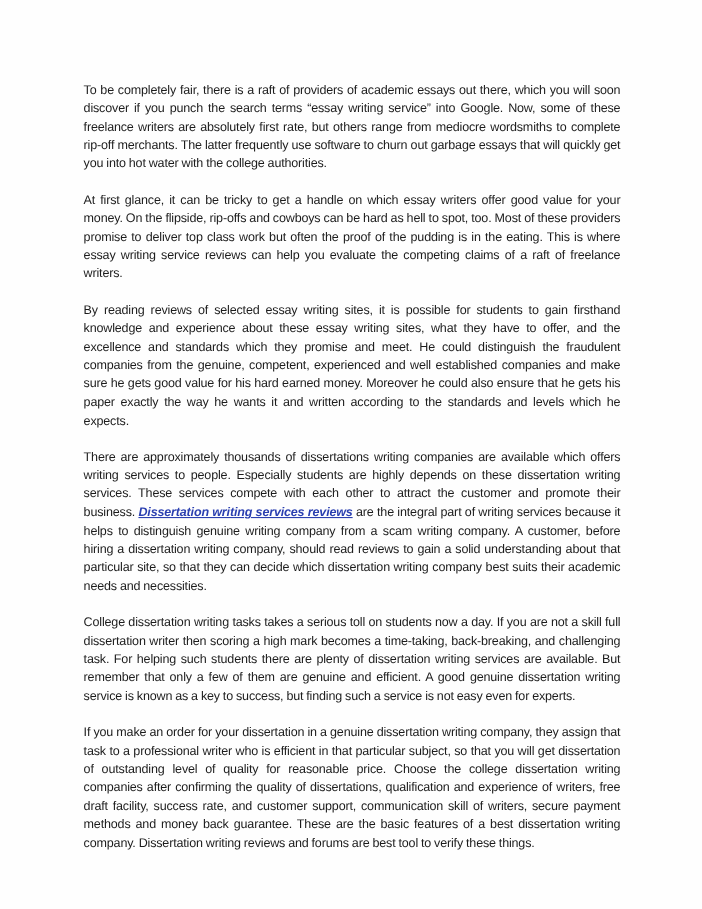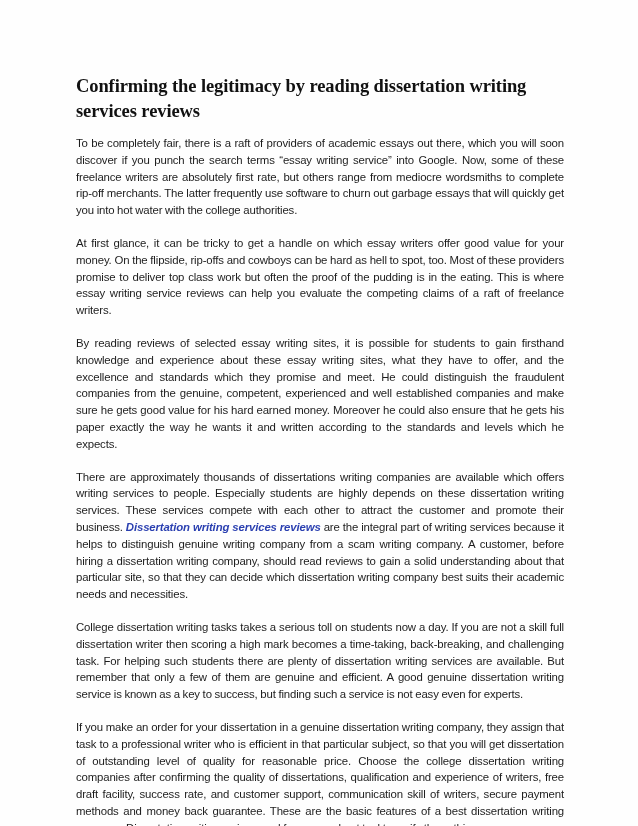--- a/index.html
+++ b/index.html
@@ -36,28 +36,28 @@
       text-align: justify;
       margin: 0 0 16px 0;
       color: #1c1c1c;
       letter-spacing: -0.15px;
       word-spacing: -0.3px;
     }
     .link {
       color: #2a3fb0;
       font-weight: bold;
       font-style: italic;
+      text-decoration: underline;
       cursor: pointer;
     }
   </style>
 </head>
 <body>
 
 <div class="page">
-  <h1 class="doc-title">Confirming the legitimacy by reading dissertation writing services reviews</h1>
 
   <p class="para">To be completely fair, there is a raft of providers of academic essays out there, which you will soon discover if you punch the search terms “essay writing service” into Google. Now, some of these freelance writers are absolutely first rate, but others range from mediocre wordsmiths to complete rip-off merchants. The latter frequently use software to churn out garbage essays that will quickly get you into hot water with the college authorities.</p>
 
   <p class="para">At first glance, it can be tricky to get a handle on which essay writers offer good value for your money. On the flipside, rip-offs and cowboys can be hard as hell to spot, too. Most of these providers promise to deliver top class work but often the proof of the pudding is in the eating. This is where essay writing service reviews can help you evaluate the competing claims of a raft of freelance writers.</p>
 
   <p class="para">By reading reviews of selected essay writing sites, it is possible for students to gain firsthand knowledge and experience about these essay writing sites, what they have to offer, and the excellence and standards which they promise and meet. He could distinguish the fraudulent companies from the genuine, competent, experienced and well established companies and make sure he gets good value for his hard earned money. Moreover he could also ensure that he gets his paper exactly the way he wants it and written according to the standards and levels which he expects.</p>
 
   <p class="para"><span>There are approximately thousands of dissertations writing companies are available which offers writing services to people. Especially students are highly depends on these dissertation writing services. These services compete with each other to attract the customer and promote their business. </span><a class="link">Dissertation writing services reviews</a><span> are the integral part of writing services because it helps to distinguish genuine writing company from a scam writing company. A customer, before hiring a dissertation writing company, should read reviews to gain a solid understanding about that particular site, so that they can decide which dissertation writing company best suits their academic needs and necessities.</span></p>
 
   <p class="para">College dissertation writing tasks takes a serious toll on students now a day. If you are not a skill full dissertation writer then scoring a high mark becomes a time-taking, back-breaking, and challenging task. For helping such students there are plenty of dissertation writing services are available. But remember that only a few of them are genuine and efficient. A good genuine dissertation writing service is known as a key to success, but finding such a service is not easy even for experts.</p>

